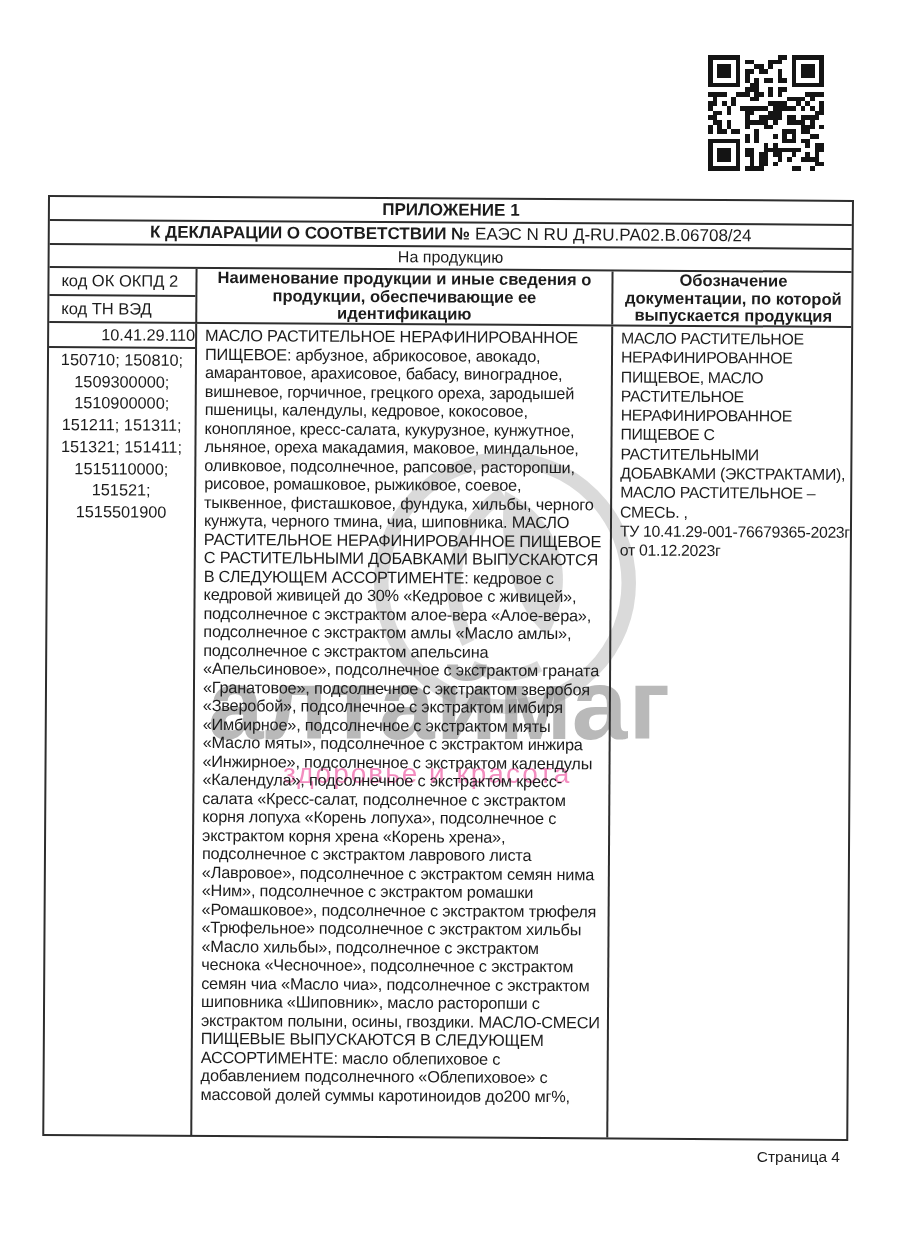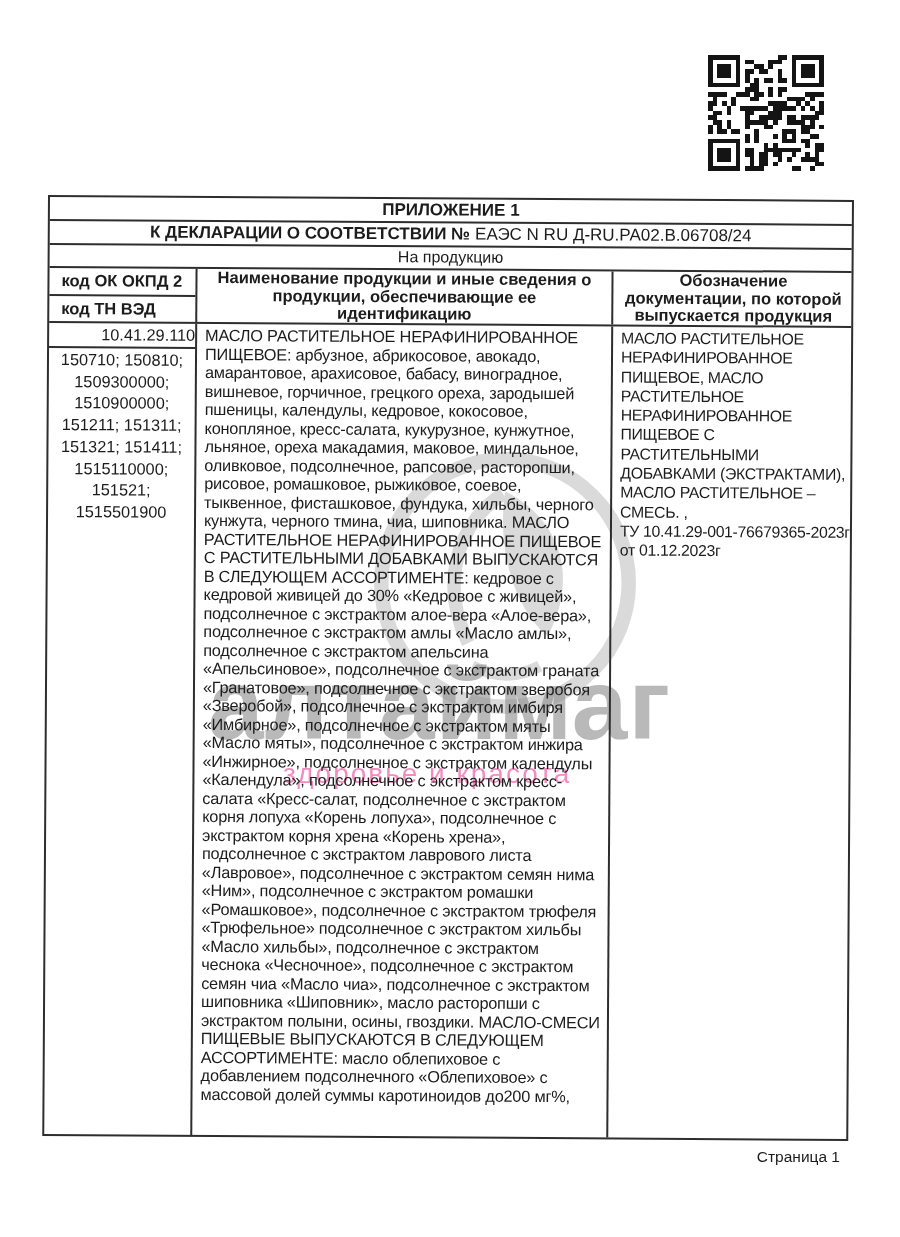--- a/index.html
+++ b/index.html
@@ -41,21 +41,21 @@
     height:23px; border-bottom:2px solid #2e2e2e; text-align:center;
     font-size:16px; line-height:20px;
   }
   .grid { display:grid; grid-template-columns:148px 416px 240px; }
   .thead { height:55px; border-bottom:2px solid #2e2e2e; }
   .tbody { flex:1; min-height:0; }
   .c1, .c2 { border-right:2px solid #2e2e2e; }
   .h-codes { display:flex; flex-direction:column; }
   .h-code-top, .h-code-bottom {
     flex:1; display:flex; align-items:center; padding-left:12px;
-    font-weight:bold; font-size:16.5px;
+    font-weight:normal; font-size:16.5px;
   }
   .h-code-top { border-bottom:2px solid #2e2e2e; }
   .h-mid, .h-right {
     display:flex; align-items:center; justify-content:center; text-align:center;
     font-weight:bold; font-size:16.5px; line-height:17.5px; padding:0 8px;
   }
   .okpd {
     height:25px; border-bottom:2px solid #2e2e2e; text-align:right;
     font-size:16.3px; line-height:23px;
   }
@@ -344,15 +344,15 @@
 ДОБАВКАМИ (ЭКСТРАКТАМИ),
 МАСЛО РАСТИТЕЛЬНОЕ –
 СМЕСЬ. ,
 ТУ 10.41.29-001-76679365-2023г
 от 01.12.2023г</div>
       </div>
     </div>
 
   </div>
 
-  <div class="footer">Страница 1</div>
+  <div class="footer">Страница 4</div>
 
 </div>
 
 </body></html>

